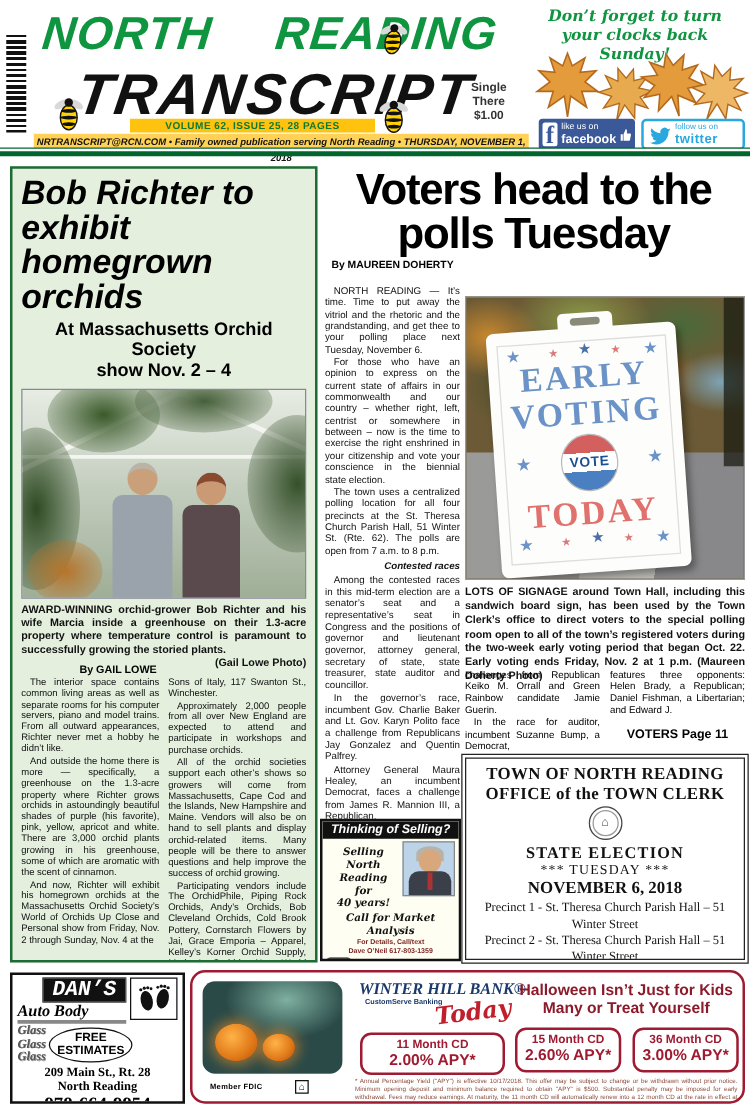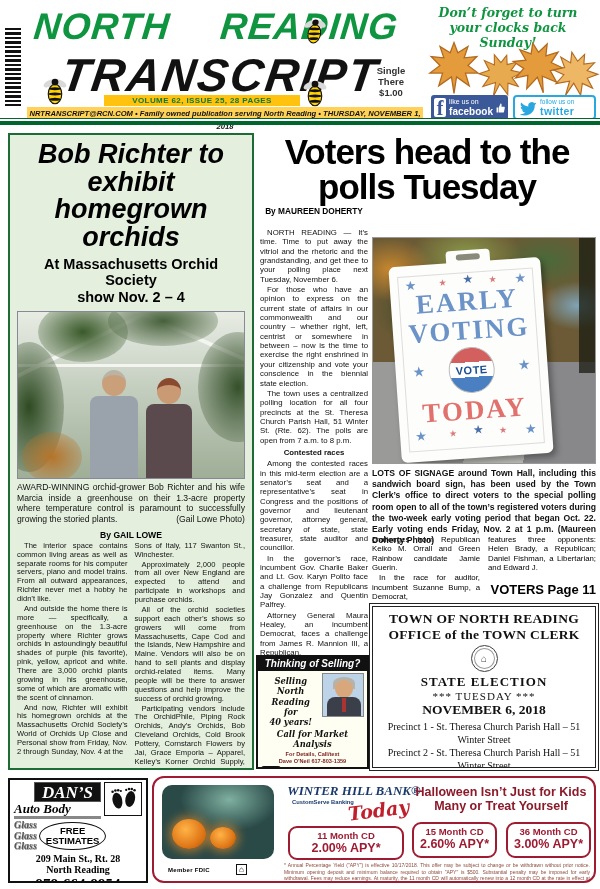--- a/index.html
+++ b/index.html
@@ -33,45 +33,45 @@
   .tw-badge { position:absolute; left:513px; top:95px; width:83px; height:25px; background:#fff;
     border:2px solid #29a8e0; border-radius:4px; color:#29a8e0; display:flex; align-items:center; padding:1px 3px; gap:2px; }
   .tw-text { font-size:6.5px; line-height:1.15; }
   .tw-text .big { font-size:10.5px; font-weight:bold; letter-spacing:.4px; }
   .green-rule { position:absolute; left:0; top:121px; width:600px; height:4px; background:#00662e;
     box-shadow:0 -2px 0 #fff, 0 -3px 0 #00662e; }
 
   
   .richter { position:absolute; left:8px; top:133px; width:246px; height:637px; background:#e4efde;
     border:2.5px solid #1d6b35; padding:6px 7px; overflow:hidden; }
-  .richter h1 { font-size:27px; font-style:italic; font-weight:900; text-align:center; line-height:1.02; color:#000; }
+  .richter h1 { font-size:27px; font-style:italic; font-weight:900; line-height:1.02; color:#000; }
   .richter h2 { font-size:14.5px; font-weight:bold; text-align:center; line-height:1.12; margin-top:5px; color:#000; }
   .gh-photo { position:relative; width:228px; height:168px; margin:6px auto 3px auto; overflow:hidden;
     background:linear-gradient(180deg,#e8ece4 0,#c5cfc0 45%,#9fae97 100%); border:1px solid #889; }
   .gh-photo .beam { position:absolute; background:#f4f4f0; }
   .gh-photo .blob { position:absolute; border-radius:50%; }
   .person { position:absolute; }
   .head { border-radius:50%; position:absolute; }
   .torso { position:absolute; border-radius:8px 8px 3px 3px; }
-  .cap { font-size:8.6px; font-weight:normal; line-height:1.25; text-align:justify; color:#111; }
+  .cap { font-size:8.6px; font-weight:bold; line-height:1.25; text-align:justify; color:#111; }
   .cap .credit { float:right; }
   .byline { text-align:center; font-weight:bold; font-size:8.6px; margin:5px 0 2px 0; }
   .cols { display:flex; gap:7px; }
   .col { width:111px; font-size:7.6px; line-height:1.17; text-align:justify; color:#111; }
   .col p { text-indent:7px; margin-bottom:1px; }
   .col p.noindent { text-indent:0; }
 
   
   .v-head { position:absolute; left:258px; top:134px; width:338px; text-align:center;
     font-size:35px; font-weight:900; line-height:1.0; letter-spacing:-1px; color:#000; }
   .v-byline { position:absolute; left:260px; top:206px; width:108px; text-align:center; font-size:8.3px; font-weight:bold; }
   .v-col1 { position:absolute; left:260px; top:228px; width:108px; height:437px; overflow:hidden;
     font-size:7.8px; line-height:1.2; text-align:justify; color:#111; }
   .v-col1 p { text-indent:7px; margin-bottom:1px; }
-  .v-sub { text-align:center; font-weight:bold; margin:3px 0 2px 0; }
+  .v-sub { text-align:right; font-weight:bold; margin:3px 0 2px 0;font-style:italic; }
   .v-photo { position:absolute; left:372px; top:237px; width:224px; height:227px; overflow:hidden; border:1px solid #999;
     background-color:#6b5a35;
     background-image:
       radial-gradient(ellipse 60px 45px at 8% 14%, #c8882e, transparent 70%),
       radial-gradient(ellipse 80px 50px at 42% 8%, #8a9a4a, transparent 70%),
       radial-gradient(ellipse 70px 45px at 78% 10%, #4a6a3a, transparent 70%),
       radial-gradient(ellipse 55px 35px at 92% 30%, #7fa3b5, transparent 70%),
       radial-gradient(ellipse 90px 55px at 28% 32%, #3d4a2a, transparent 70%),
       radial-gradient(ellipse 70px 40px at 62% 28%, #b5742a, transparent 70%); }
   .asphalt { position:absolute; left:0; bottom:0; width:100%; height:45%;
@@ -87,21 +87,21 @@
   .sign-today { font-family:"Liberation Serif", serif; font-weight:bold; color:#e0716d; font-size:27px; letter-spacing:2px; }
   .vote-btn { width:46px; height:46px; border-radius:50%; margin:2px auto; position:relative;
     background:linear-gradient(180deg,#d45f5f 0 32%,#fff 32% 66%,#4a7fc1 66% 100%); border:1px solid #bbb; }
   .vote-btn span { position:absolute; left:0; right:0; top:16px; font-size:11px; font-weight:bold; color:#1d4f93; letter-spacing:.5px; }
   .star { position:absolute; line-height:1; }
   .v-cap { position:absolute; left:372px; top:468px; width:224px; font-size:8.6px; font-weight:bold;
     line-height:1.3; text-align:justify; color:#111; }
   .v-subcols { position:absolute; left:372px; top:535px; width:224px; display:flex; gap:8px; }
   .v-subcol { width:108px; font-size:7.8px; line-height:1.2; text-align:justify; }
   .v-subcol p { text-indent:7px; margin-bottom:1px; }
-  .v-jump { text-align:right; font-weight:bold; font-size:13px; margin-top:10px; }
+  .v-jump { text-align:center; font-weight:bold; font-size:10px; margin-top:10px; }
 
   
   .clerk { position:absolute; left:372px; top:606px; width:224px; height:162px; border:1.5px solid #222;
     outline:1px solid #222; outline-offset:2px; background:#fff; text-align:center;
     font-family:"Liberation Serif", serif; color:#111; padding-top:4px; overflow:hidden; }
   .clerk .l1 { font-size:13.5px; font-weight:bold; letter-spacing:.3px; }
   .clerk .seal { width:27px; height:27px; border:1.5px solid #444; border-radius:50%; margin:2px auto;
     display:flex; align-items:center; justify-content:center; font-size:10px; color:#444; box-shadow:inset 0 0 0 2px #fff, inset 0 0 0 3px #999; }
   .clerk .elect { font-size:13px; font-weight:bold; letter-spacing:1px; }
   .clerk .day { font-size:11px; font-weight:normal; letter-spacing:1px; }
@@ -128,21 +128,21 @@
   .c21 { width:20px; height:20px; background:#111; border-radius:3px; display:flex; align-items:center; justify-content:center; flex:0 0 auto; }
   .c21 i { width:15px; height:15px; border:1.5px solid #c8a54a; border-radius:50%; color:#fff; font-style:normal;
     font-size:7px; font-weight:bold; display:flex; align-items:center; justify-content:center; }
   .selling .cmp { font-size:5.8px; font-weight:bold; color:#111; line-height:1.3; text-align:center; flex:1; }
 
   
   .dans { position:absolute; left:8px; top:778px; width:140px; height:105px; border:2px solid #111;
     background:#fff; padding:2px 4px; overflow:hidden; }
   .dans .toprow { display:flex; gap:3px; align-items:flex-start; }
   .dans .nameblock { flex:1; }
-  .dans .name { background:#111; color:#fff; font-family:Liberation Serif, serif; font-weight:900;
+  .dans .name { background:#111; color:#fff; font-family:Liberation Mono, monospace; font-weight:900;
     font-style:italic; font-size:17px; text-align:center; line-height:20px; height:20px; border:1.5px solid #555;margin-left:20px; }
   .dans .type { font-family:"Liberation Serif", serif; font-weight:900; font-style:italic; font-size:13px;
     border-bottom:3px solid #888; line-height:1.1; }
   .feet { width:38px; height:34px; border:1.5px solid #111; display:flex; align-items:center; justify-content:center; background:#fff; }
   .dans .midrow { display:flex; align-items:center; gap:2px; margin-top:1px; }
   .glass { font-family:"Liberation Serif", serif; font-weight:900; font-style:italic; font-size:10px;
     color:#555; line-height:1.05; text-shadow:.5px .5px 0 #999; }
   .free { border:1.5px solid #111; border-radius:50%; padding:3px 6px; font-weight:900; font-size:9.5px;
     text-align:center; line-height:1.1; }
   .dans .addr { font-family:"Liberation Serif", serif; font-weight:bold; font-size:10px; text-align:center; line-height:1.15; margin-top:1px; }

